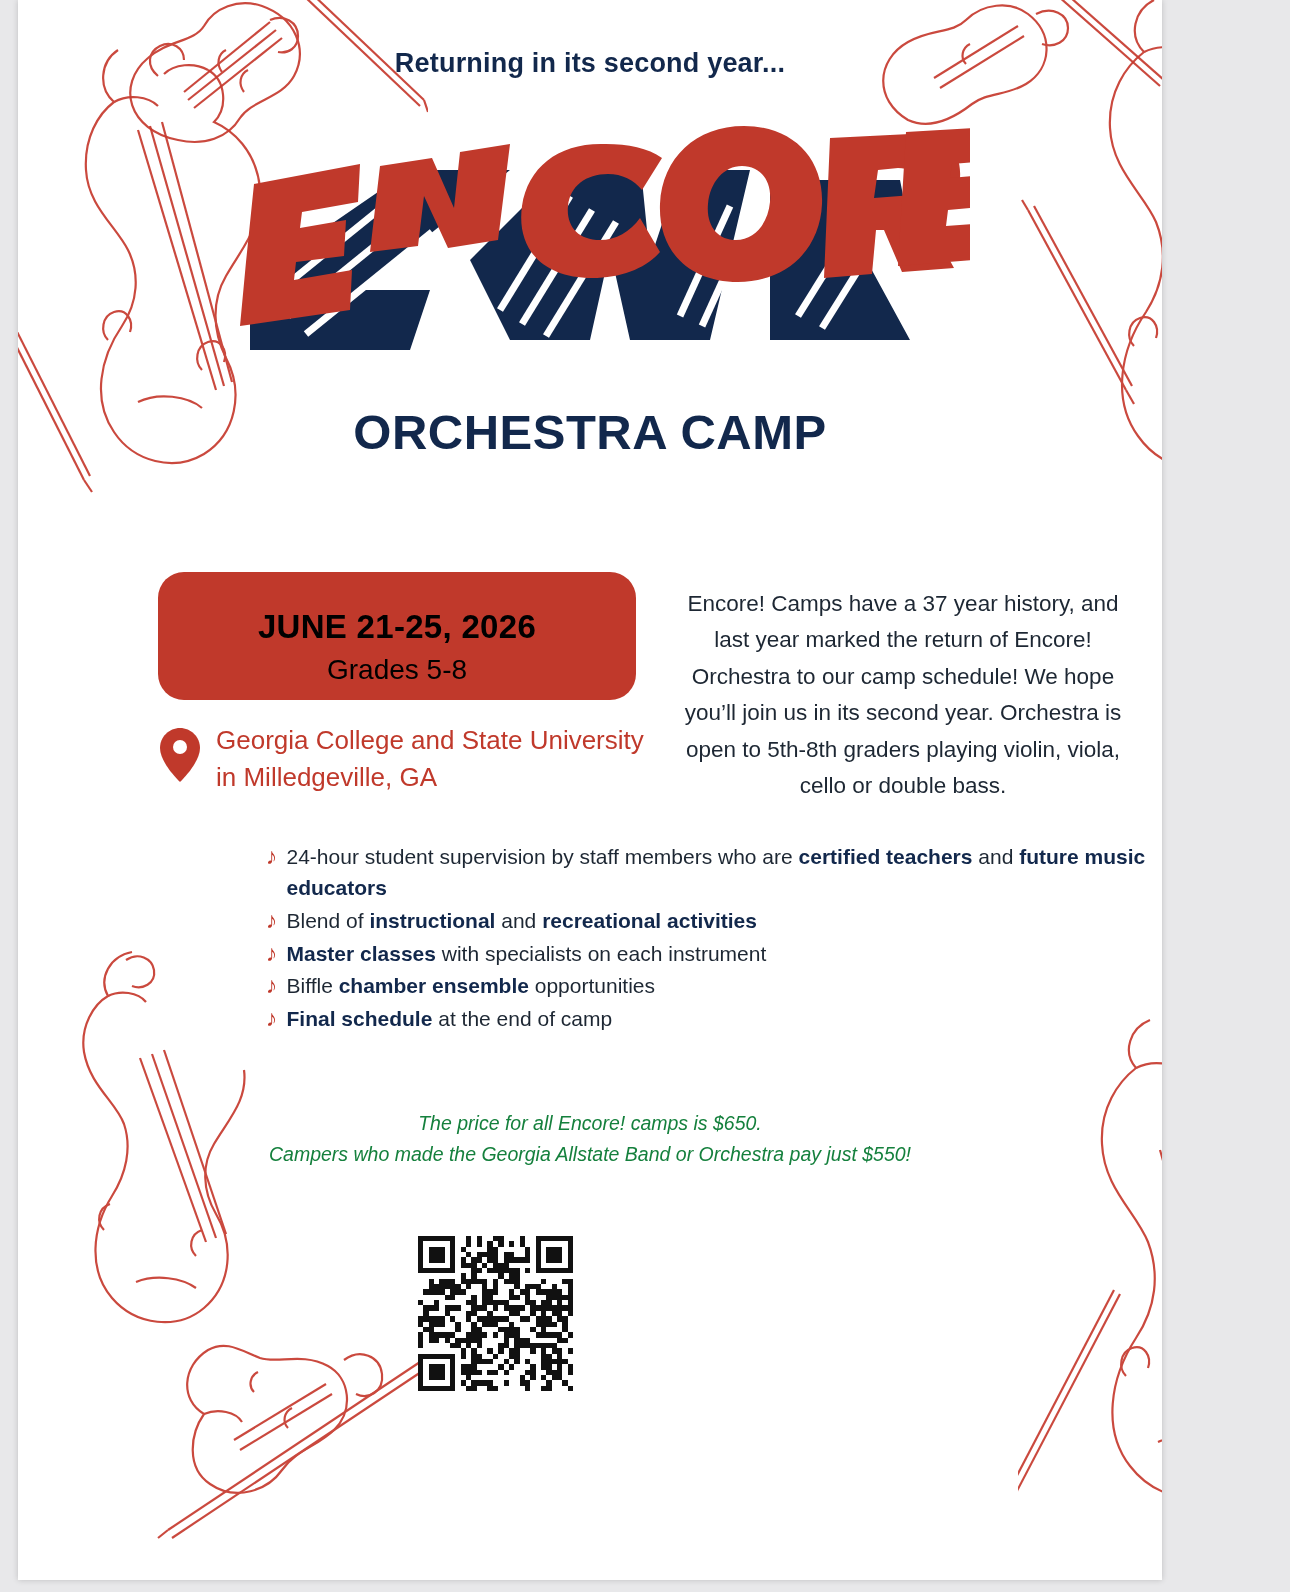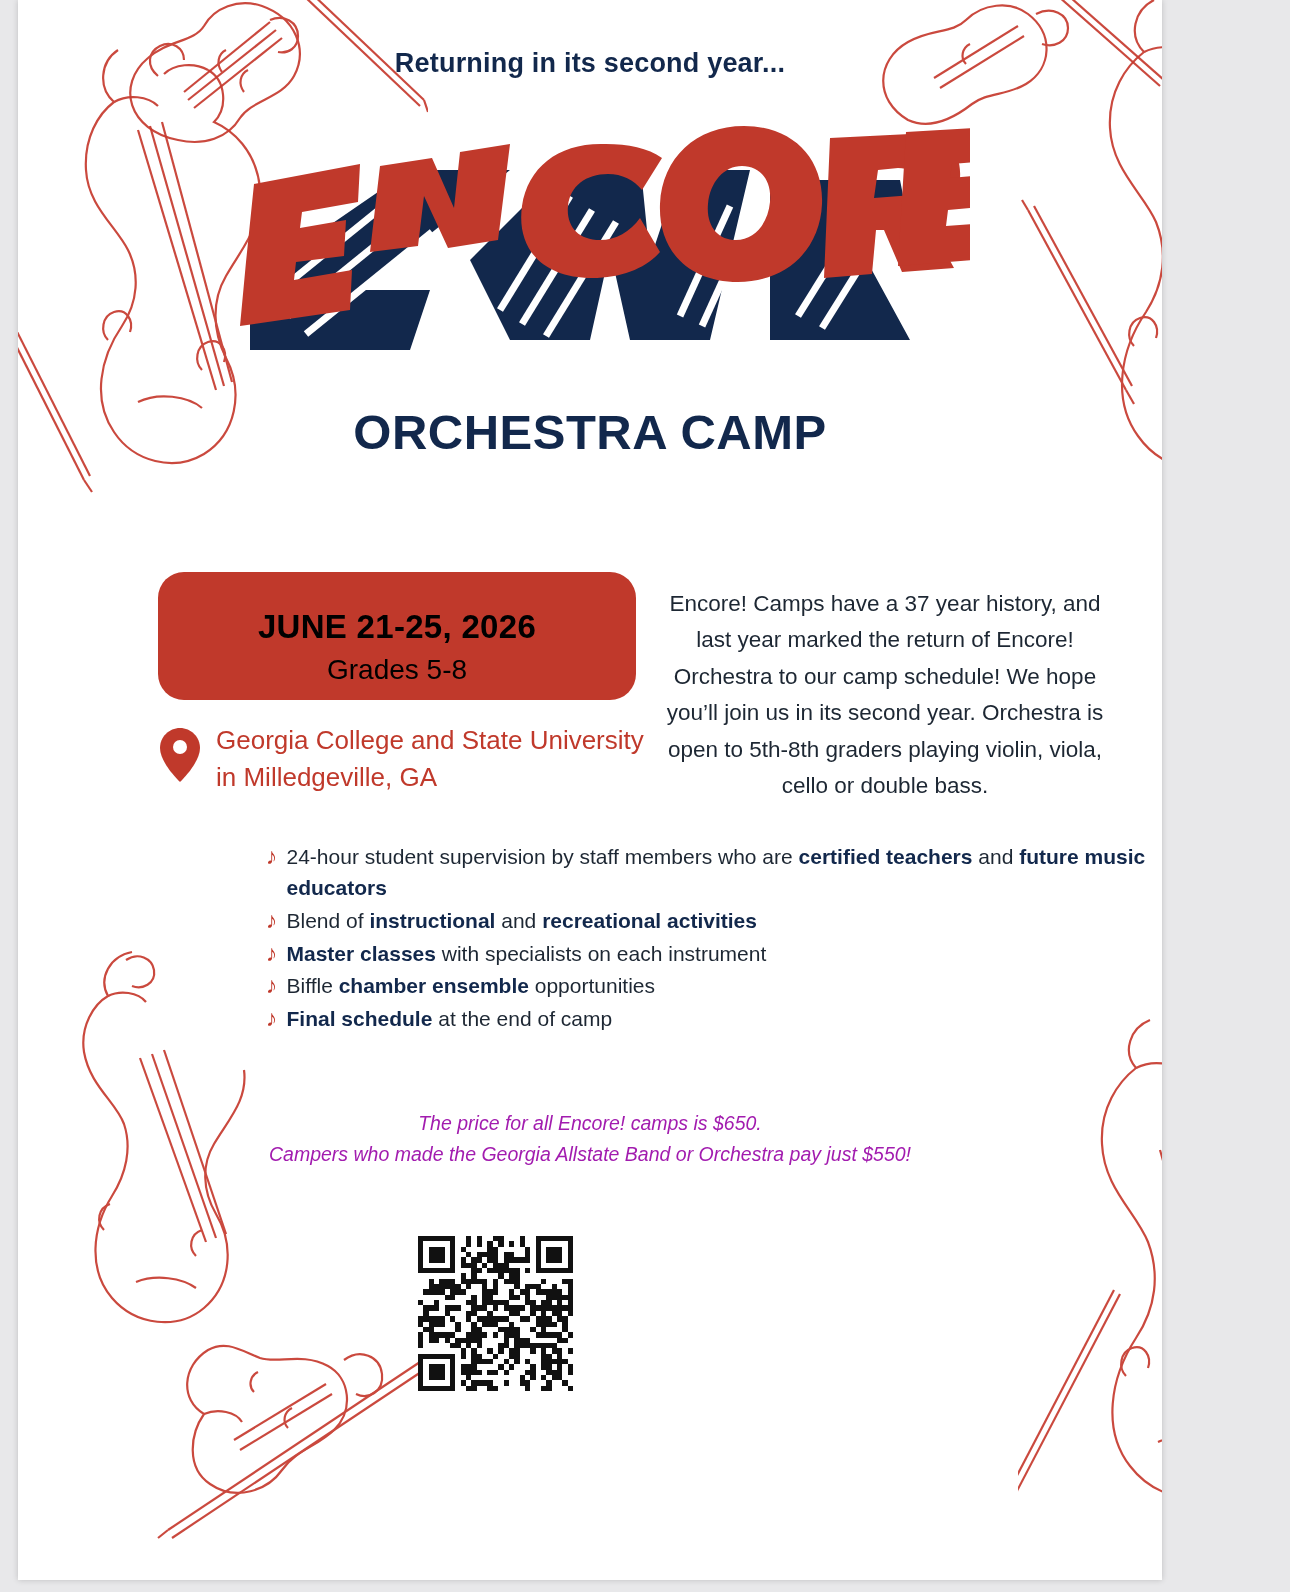--- a/index.html
+++ b/index.html
@@ -111,21 +111,21 @@
   }
   .location-text {
     color: #c0392b;
     font-size: 26px;
     line-height: 1.42;
   }
 
   
   .intro {
     position: absolute;
-    left: 632px;
+    left: 650px;
     top: 586px;
     width: 470px;
     text-align: center;
     color: #1d2733;
     font-size: 22.5px;
     line-height: 1.62;
   }
 
   
   .bullets {
@@ -152,21 +152,21 @@
   .bullet b { color: #12284c; }
 
   
   .price-note {
     position: absolute;
     left: 0;
     top: 1108px;
     width: 100%;
     text-align: center;
     font-style: italic;
-    color: #a21caf;
+    color: #15803d;
     font-size: 19.5px;
     line-height: 1.58;
   }
 
   
   .qr {
     position: absolute;
     left: 400px;
     top: 1236px;
     width: 155px;

